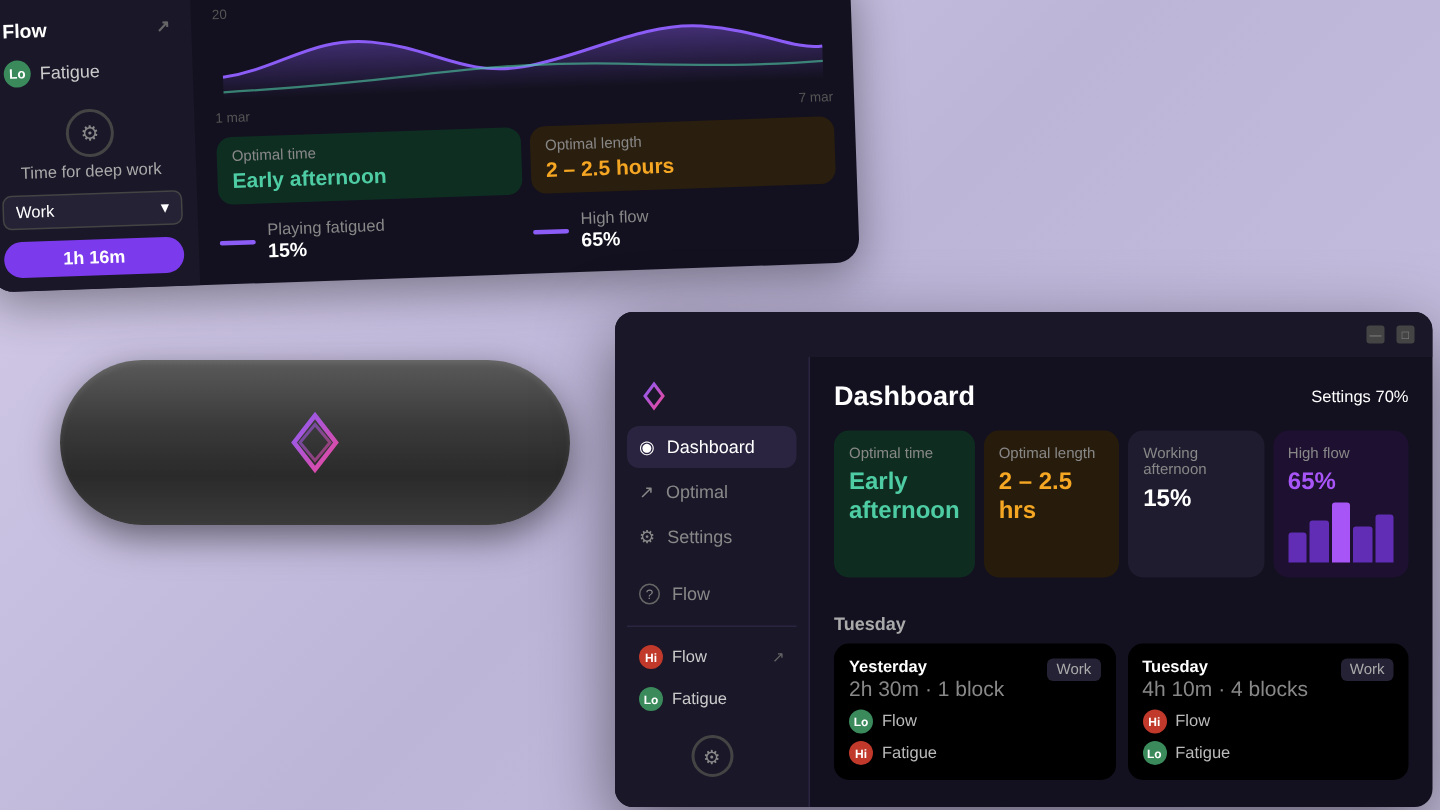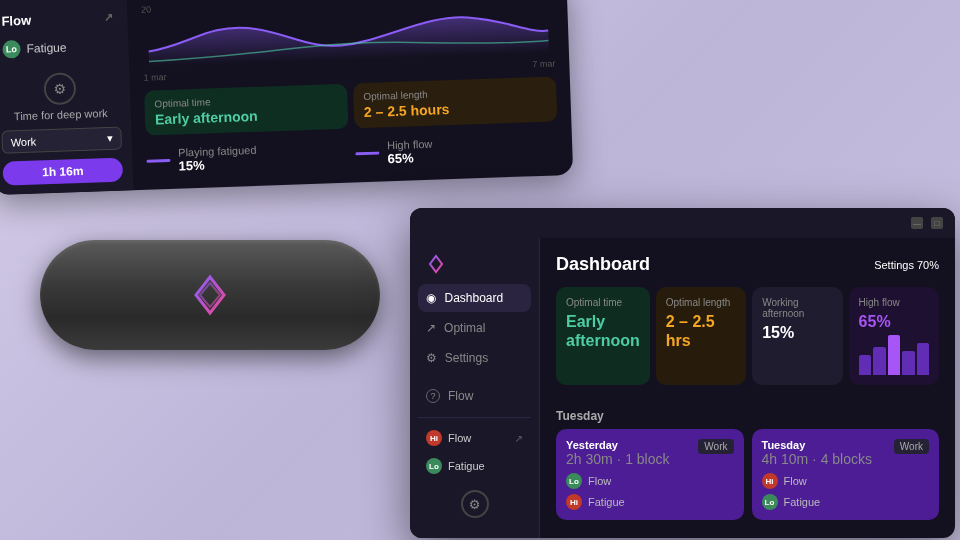--- a/index.html
+++ b/index.html
@@ -402,21 +402,21 @@
       margin-bottom: 6px;
     }
 
     .sessions-grid {
       display: grid;
       grid-template-columns: 1fr 1fr;
       gap: 8px;
     }
 
     .session-card {
-      background: #4c1d95;
+      background: #000000;
       border-radius: 10px;
       padding: 10px;
     }
 
     .session-header {
       display: flex;
       justify-content: space-between;
       align-items: flex-start;
       margin-bottom: 6px;
     }

